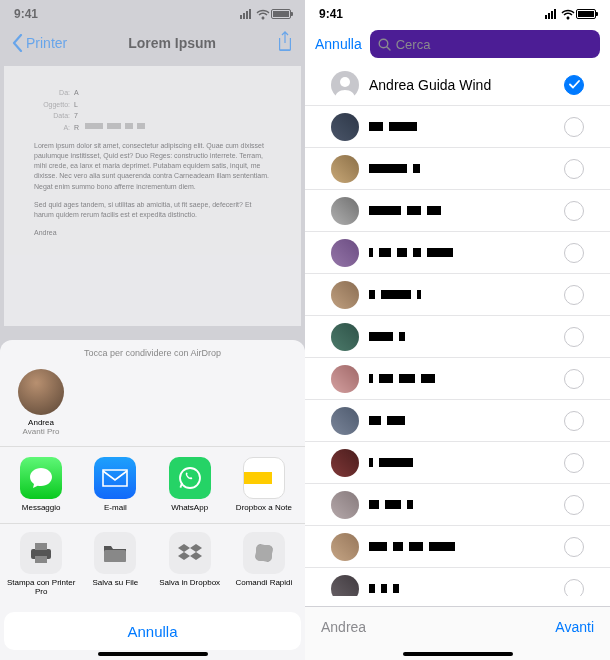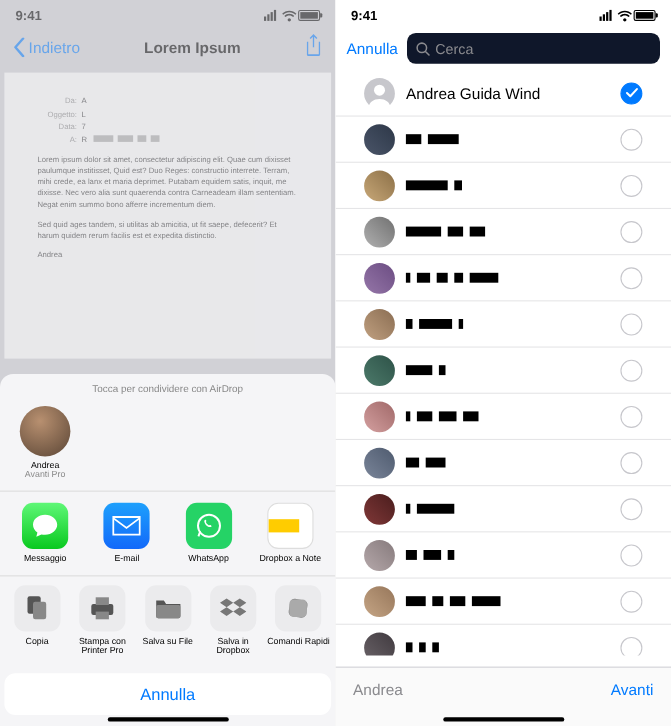--- a/index.html
+++ b/index.html
@@ -44,21 +44,21 @@
 .tg{background:linear-gradient(#37aee2,#1e96c8)}
 .wa{background:#25d366}
 .notes{background:#fff;border:0.5px solid #ddd;overflow:hidden}
 .notes-top{background:#ffcc00;height:12px;width:100%}
 .action-row{display:flex;padding:8px 4px 10px}
 .act-sq{width:42px;height:42px;border-radius:10px;background:#ebebed;margin-bottom:4px;display:flex;align-items:center;justify-content:center}
 .cancel-pill{background:#fff;margin:6px 4px 10px;border-radius:10px;height:38px;display:flex;align-items:center;justify-content:center;color:#007aff;font-size:15px;font-weight:500}
 .home-ind{width:110px;height:4px;background:#000;border-radius:3px;position:absolute;bottom:4px;left:50%;transform:translateX(-50%)}
 .right-header{height:40px;display:flex;align-items:center;padding:0 10px;gap:8px}
 .annulla-link{color:#007aff;font-size:14px}
-.search-pill{flex:1;background:#0f172a;border-radius:8px;height:28px;display:flex;align-items:center;padding:0 8px;color:#8a8a8e;font-size:13px}
+.search-pill{flex:1;background:#4c1d95;border-radius:8px;height:28px;display:flex;align-items:center;padding:0 8px;color:#8a8a8e;font-size:13px}
 .search-pill svg{width:13px;height:13px;margin-right:5px}
 .contact-row{height:42px;display:flex;align-items:center;padding:0 26px;border-bottom:0.5px solid #e5e5e7}
 .avatar{width:28px;height:28px;border-radius:50%;margin-right:10px;display:flex;align-items:center;justify-content:center;flex-shrink:0}
 .avatar-default{background:#c7c7cc}
 .avatar-default svg{width:28px;height:28px}
 .avatar-pix{background:#888}
 .p1{background:linear-gradient(45deg,#4a5568,#2d3748)}
 .p2{background:linear-gradient(45deg,#c8a878,#8b6f47)}
 .p3{background:linear-gradient(45deg,#b0b0b0,#707070)}
 .p4{background:linear-gradient(45deg,#9576a8,#6b4c82)}
@@ -100,21 +100,21 @@
       <span class="batt">
             <span></span>
           </span>
     </span>
   </div>
   <div class="left-header">
     <div class="back">
       <svg viewBox="0 0 11 18">
             <path d="M9 1L2 9l7 8" stroke="#007aff" stroke-width="2.2" fill="none" stroke-linecap="round" stroke-linejoin="round"></path>
           </svg>
-      <span>Indietro</span>
+      <span>Printer</span>
     </div>
     <span class="left-title">Lorem Ipsum</span>
     <span class="share-ico">
       <svg viewBox="0 0 16 20">
             <path d="M8 0L4.5 3.5l.9.9L7.4 2.4V12h1.2V2.4l2 2 .9-.9L8 0zm-6 7v11.5c0 .8.7 1.5 1.5 1.5h9c.8 0 1.5-.7 1.5-1.5V7h-1.2v11.3H3.2V7H2z" fill="#007aff"></path>
           </svg>
     </span>
   </div>
   <div class="embedded-page">
     <div class="meta-row">
@@ -190,29 +190,20 @@
               <div style="height:1px;background:#ccc;margin:3px 0"></div>
               <div style="height:1px;background:#ccc;margin:3px 0"></div>
               <div style="height:1px;background:#ccc;margin:3px 0"></div>
             </div>
           </div>
           <span class="icon-label">Dropbox a Note</span>
         </div>
     </div>
     <div class="divider"></div>
     <div class="action-row">
-      <div class="icon-cell">
-          <div class="act-sq">
-            <svg width="22" height="26" viewBox="0 0 22 26">
-              <rect x="2" y="2" width="12" height="16" rx="2" fill="#555"></rect>
-              <rect x="7" y="7" width="12" height="16" rx="2" fill="#888"></rect>
-            </svg>
-          </div>
-          <span class="icon-label">Copia</span>
-        </div>
       <div class="icon-cell">
           <div class="act-sq">
             <svg width="24" height="22" viewBox="0 0 24 22">
               <rect x="2" y="7" width="20" height="10" rx="2" fill="#555"></rect>
               <rect x="6" y="1" width="12" height="7" fill="#888"></rect>
               <rect x="6" y="14" width="12" height="7" fill="#888"></rect>
             </svg>
           </div>
           <span class="icon-label">Stampa con Printer Pro</span>
         </div>

